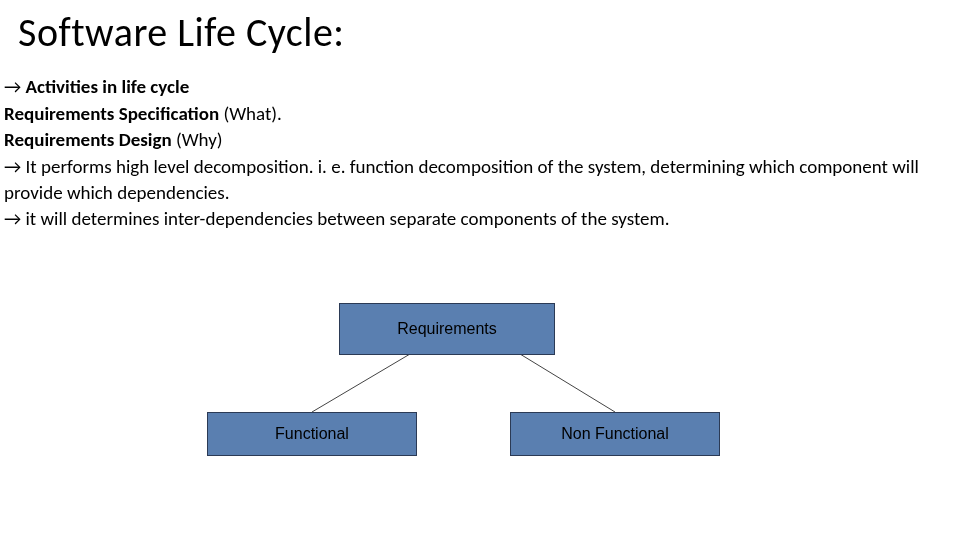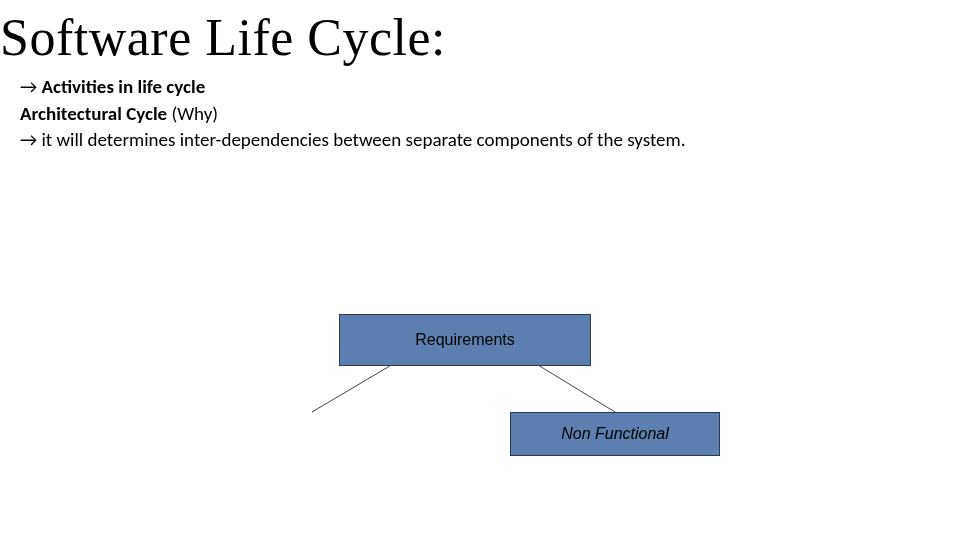--- a/index.html
+++ b/index.html
@@ -13,30 +13,29 @@
     overflow: hidden;
   }
   .slide {
     position: relative;
     width: 960px;
     height: 540px;
     box-sizing: border-box;
   }
   .title {
     position: absolute;
-    left: 0;
+    left: 18px;
     top: 8px;
-    font-size: 52px;
+    font-size: 40px;
     font-weight: 300;
     letter-spacing: 0.5px;
-    font-family: Liberation Serif, serif;
   }
   .body-text {
     position: absolute;
-    left: 20px;
+    left: 4px;
     top: 74px;
     width: 920px;
     font-size: 19px;
     line-height: 1.35;
   }
   .body-text .row { margin: 0 0 1px 0; }
   .bold { font-weight: 700; }
 
   .diagram {
     position: absolute;
@@ -51,30 +50,30 @@
     background: #5a7fb0;
     color: #000;
     font-size: 16px;
     display: flex;
     align-items: center;
     justify-content: center;
     box-sizing: border-box;
     font-family: Arial, sans-serif;
   }
   .box.top {
-    left: 339px; top: 12px;
-    width: 252px; height: 52px;
+    left: 339px; top: 1px;
+    width: 216px; height: 52px;
   }
   .box.left {
     left: 207px; top: 110px;
     width: 210px; height: 44px;
   }
   .box.right {
     left: 510px; top: 110px;
-    width: 210px; height: 44px; font-style: italic;
+    width: 210px; height: 44px;
   }
   svg.connectors {
     position: absolute;
     left: 0; top: 0;
     width: 960px; height: 200px;
     pointer-events: none;
   }
   svg.connectors line {
     stroke: #444;
     stroke-width: 1;
@@ -85,27 +84,32 @@
 
 <div class="slide">
 
   <div class="title">Software Life Cycle:</div>
 
   <div class="body-text">
     <div class="row">
       <span>→ </span><span class="bold">Activities in  life cycle</span>
     </div>
     <div class="row">
-      <span class="bold">Architectural Cycle</span><span> (Why)</span>
+      <span class="bold">Requirements Specification</span><span> (What).</span>
     </div>
+    <div class="row">
+      <span class="bold">Requirements Design</span><span> (Why)</span>
+    </div>
+    <div class="row">→ It performs high level decomposition. i. e. function decomposition of the system, determining which component will provide which dependencies.</div>
     <div class="row">→ it will determines inter-dependencies between separate components of the system.</div>
   </div>
 
   <div class="diagram">
     <svg class="connectors">
       <line x1="410" y1="52" x2="312" y2="110"></line>
       <line x1="520" y1="52" x2="615" y2="110"></line>
     </svg>
     <div class="box top">Requirements</div>
+    <div class="box left">Functional</div>
     <div class="box right">Non Functional</div>
   </div>
 
 </div>
 
 </body></html>

